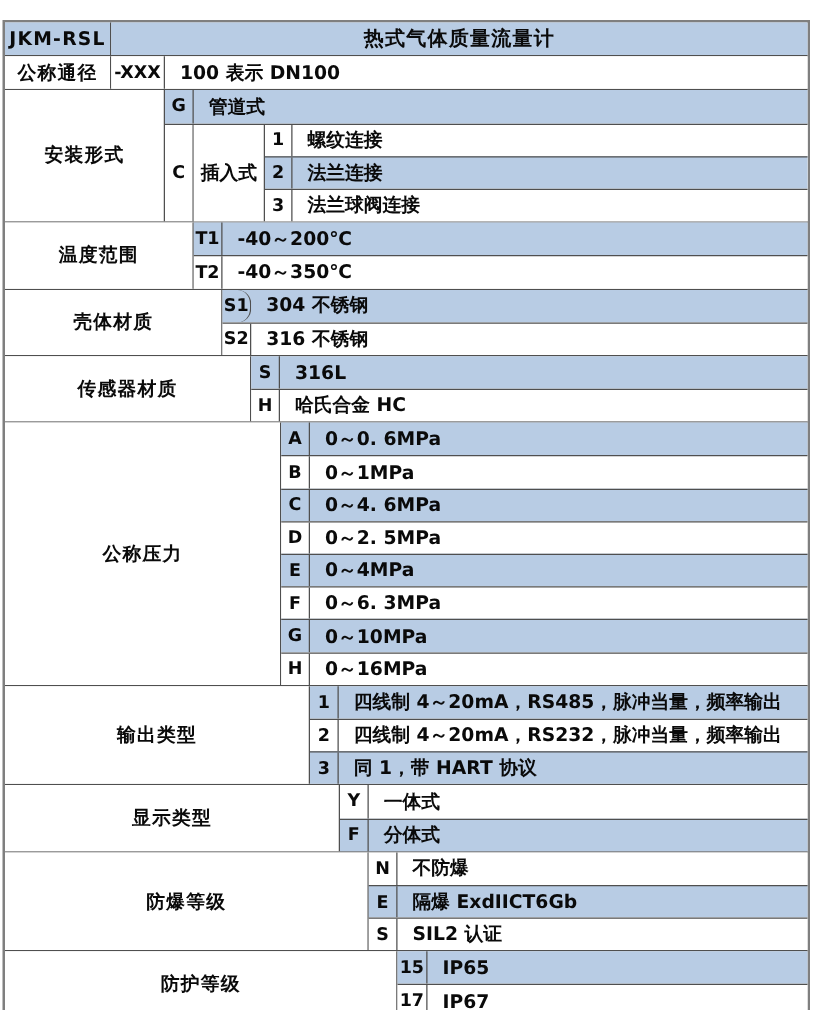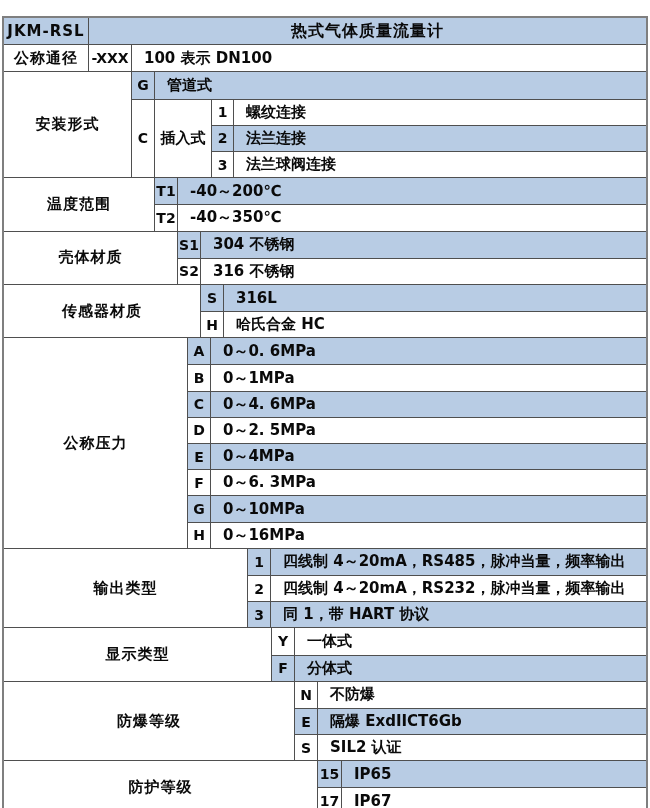--- a/index.html
+++ b/index.html
@@ -112,21 +112,21 @@
         <div class="row white bt">
           <div class="code" style="width: 23px;">T2</div>
           <div class="value">-40～350℃</div>
         </div>
       </div>
     </div>
     <div class="section bt">
       <div class="sec-label" style="width: 174px;">壳体材质</div>
       <div class="rows">
         <div class="row blue">
-          <div class="code" style="width: 23px;">S1</div>
+          <div class="code" style="width: 23px; border-radius: 11px;">S1</div>
           <div class="value">304 不锈钢</div>
         </div>
         <div class="row white bt">
           <div class="code" style="width: 23px;">S2</div>
           <div class="value">316 不锈钢</div>
         </div>
       </div>
     </div>
     <div class="section bt">
       <div class="sec-label" style="width: 197px; font-family: Liberation Serif, serif;">传感器材质</div>
@@ -135,21 +135,21 @@
           <div class="code" style="width: 23px;">S</div>
           <div class="value">316L</div>
         </div>
         <div class="row white bt">
           <div class="code" style="width: 23px;">H</div>
           <div class="value">哈氏合金 HC</div>
         </div>
       </div>
     </div>
     <div class="section bt">
-      <div class="sec-label" style="width: 184px;">公称压力</div>
+      <div class="sec-label" style="width: 221px;">公称压力</div>
       <div class="rows">
         <div class="row blue">
           <div class="code" style="width: 23px;">A</div>
           <div class="value">0～0. 6MPa</div>
         </div>
         <div class="row white bt">
           <div class="code" style="width: 23px;">B</div>
           <div class="value">0～1MPa</div>
         </div>
         <div class="row blue bt">

